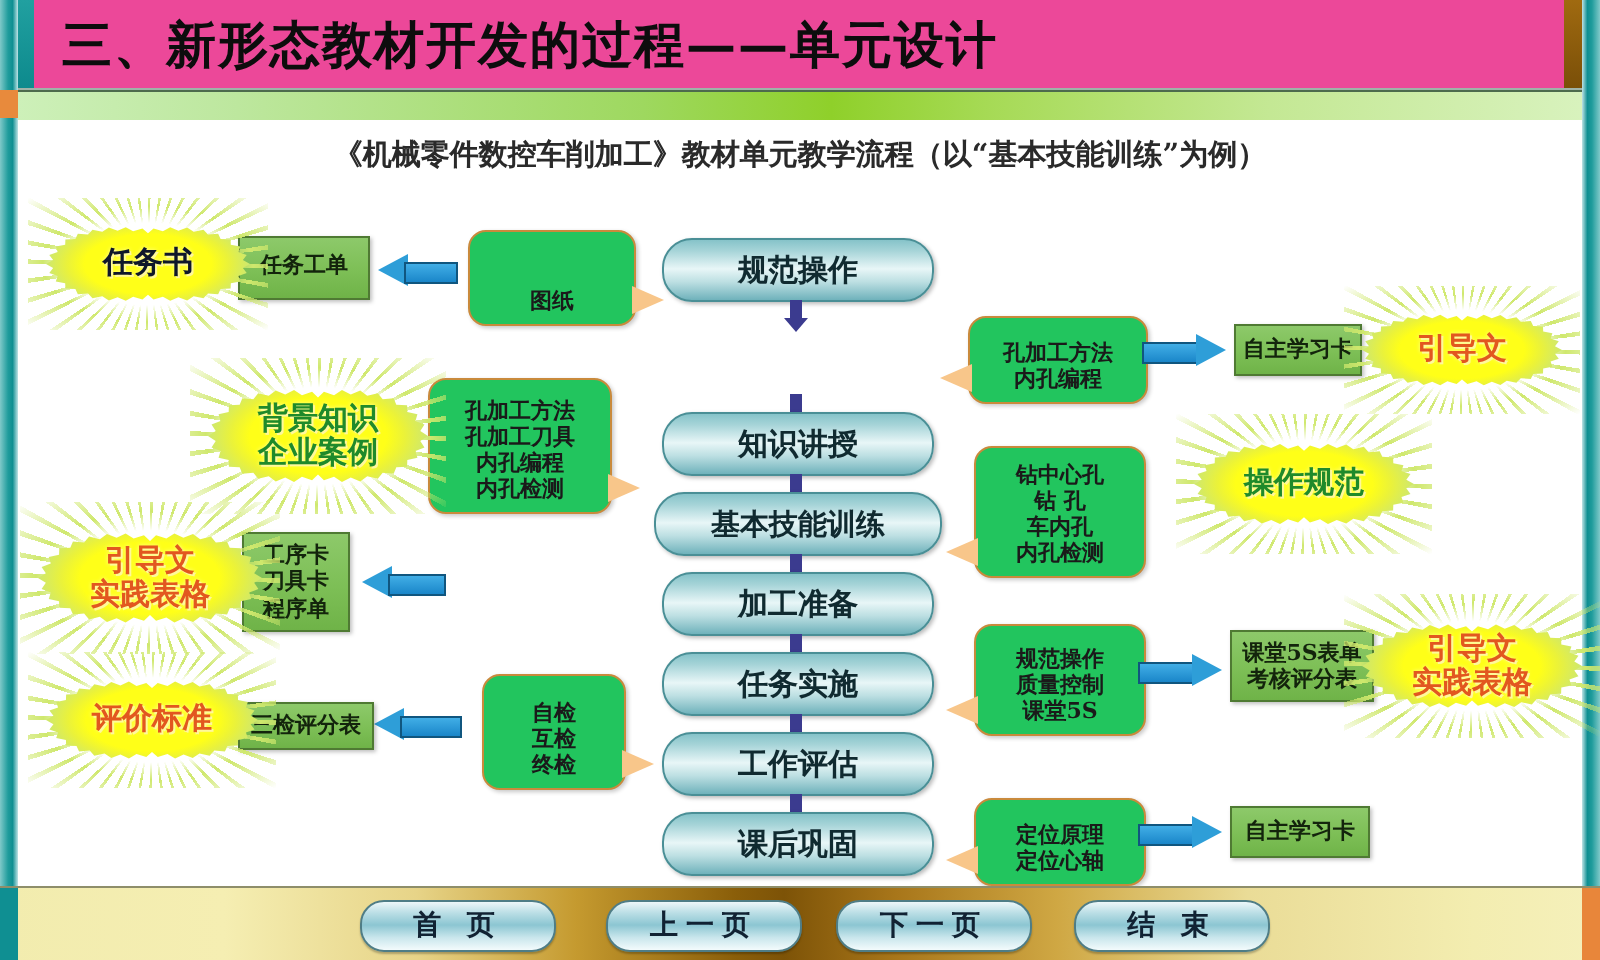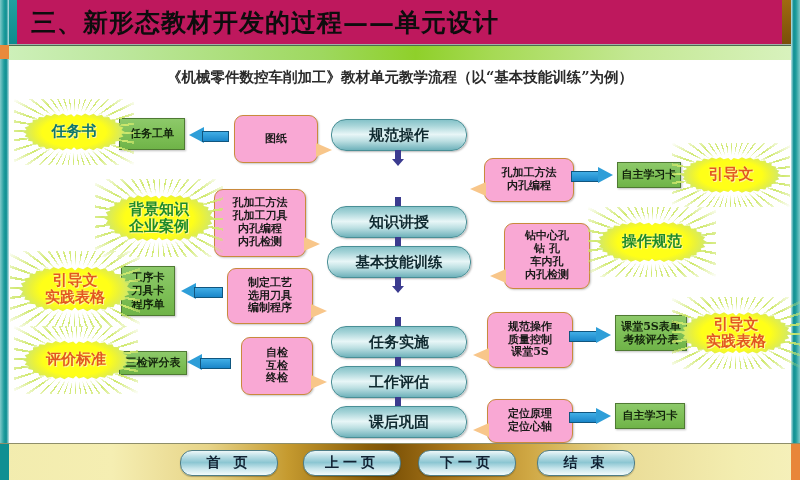--- a/index.html
+++ b/index.html
@@ -10,21 +10,21 @@
   }
   #slide{position:relative;width:800px;height:480px;overflow:hidden;background:#fff;}
 
   
   .edge-left,.edge-right{position:absolute;top:0;width:9px;height:480px;}
   .edge-left{left:0;background:linear-gradient(90deg,#7fc9c9 0%,#1f9c9c 45%,#0f8f92 70%,#bfe3e6 100%);}
   .edge-right{right:0;background:linear-gradient(270deg,#7fc9c9 0%,#1f9c9c 45%,#0f8f92 70%,#bfe3e6 100%);}
 
   .title-bar{
     position:absolute;left:9px;top:0;width:782px;height:44px;
-    background:#be185d;border-bottom:1px solid #9fb3a8;
+    background:#ec4899;border-bottom:1px solid #9fb3a8;
     display:flex;align-items:center;
   }
   .title-bar .tb-accent{position:absolute;left:0;top:0;width:8px;height:44px;
     background:linear-gradient(180deg,#21a0a0,#0d8a8d);}
   .title-bar .tb-accent-r{position:absolute;right:0;top:0;width:9px;height:44px;
     background:linear-gradient(180deg,#a06a10,#7a4f08);}
   .slide-title{
     margin-left:22px;font-size:25px;font-weight:700;color:#0d0d0d;
     letter-spacing:1px;line-height:1;white-space:nowrap;
     font-family:"DejaVu Serif","Liberation Serif",serif;
@@ -75,26 +75,26 @@
   }
   .node.wide{width:142px;font-size:14.5px;}
   .vArrow{position:absolute;width:12px;}
   .vArrow i{display:block;width:6px;height:9px;background:#3b3b8f;margin:0 auto;}
   .vArrow u{display:block;width:0;height:0;border-left:6px solid transparent;
     border-right:6px solid transparent;border-top:7px solid #3b3b8f;}
 
   
   .callout{
     position:absolute;border:1px solid #c98a3c;border-radius:9px;
-    background:#f9a8d4;
+    background:#22c55e;
     font-size:11px;font-weight:700;color:#1a1a1a;line-height:1.18;
     text-align:center;padding:4px 6px;
     font-family:"DejaVu Serif","Liberation Serif",serif;
     box-shadow:1px 1px 2px rgba(0,0,0,.22);
-    display:flex;flex-direction:column;align-items:center;justify-content:center;
+    display:flex;flex-direction:column;align-items:center;justify-content:flex-end;
   }
   .callout .tail{
     position:absolute;width:0;height:0;
     border-top:7px solid transparent;border-bottom:7px solid transparent;
   }
   .callout.tail-left .tail{left:-15px;bottom:5px;border-right:16px solid #f8c68a;}
   .callout.tail-right .tail{right:-15px;bottom:5px;border-left:16px solid #f8c68a;}
 
   
   .greenbox{
@@ -195,20 +195,23 @@
       </div>
 
     <div class="node wide" style="left:318px;top:186px;">
         <span>基本技能训练</span>
       </div>
     <div class="vArrow" style="left:383px;top:217px;">
         <i></i>
         <u></u>
       </div>
 
+    <div class="node" style="left:322px;top:226px;">
+        <span>加工准备</span>
+      </div>
     <div class="vArrow" style="left:383px;top:257px;">
         <i></i>
         <u></u>
       </div>
 
     <div class="node" style="left:322px;top:266px;">
         <span>任务实施</span>
       </div>
     <div class="vArrow" style="left:383px;top:297px;">
         <i></i>
@@ -234,44 +237,38 @@
     <div class="hArrow left" style="left:180px;top:67px;width:40px;">
       <span class="head"></span>
         <span class="shaft"></span>
     </div>
     <div class="greenbox" style="left:110px;top:58px;width:64px;height:30px;font-family:Liberation Serif, serif;">
       <span>任务工单</span>
     </div>
     <div class="burst small" style="left:14px;top:48px;width:102px;height:48px;">
       <span class="spikes"></span>
       <span class="glow"></span>
-      <span class="btxt" style="color: #0f766e;"><span>任务书</span></span>
+      <span class="btxt" style="color: #0f172a;"><span>任务书</span></span>
     </div>
 
     <div class="callout tail-right" style="left:205px;top:129px;width:78px;height:58px;">
       <span class="tail"></span>
       <span>孔加工方法</span>
       <span>孔加工刀具</span>
       <span>内孔编程</span>
       <span>内孔检测</span>
     </div>
     <div class="burst med grn" style="left:95px;top:128px;width:110px;height:60px;">
       <span class="spikes"></span>
       <span class="glow"></span>
       <span class="btxt" style="color: rgb(31, 138, 42);">
         <span>背景知识</span><br><span>企业案例</span>
       </span>
     </div>
 
-    <div class="callout tail-right" style="left:218px;top:208px;width:72px;height:46px;">
-      <span class="tail"></span>
-      <span>制定工艺</span>
-      <span>选用刀具</span>
-      <span>编制程序</span>
-    </div>
     <div class="hArrow left" style="left:172px;top:223px;width:42px;">
       <span class="head"></span>
         <span class="shaft"></span>
     </div>
     <div class="greenbox" style="left:112px;top:206px;width:52px;height:48px;">
       <span>工序卡</span>
       <span>刀具卡</span>
       <span>程序单</span>
     </div>
     <div class="burst med" style="left:10px;top:200px;width:112px;height:58px;">
@@ -312,21 +309,21 @@
     </div>
     <div class="greenbox" style="left:608px;top:102px;width:62px;height:24px;">
       <span>自主学习卡</span>
     </div>
     <div class="burst small" style="left:672px;top:92px;width:100px;height:46px;">
       <span class="spikes"></span>
       <span class="glow"></span>
       <span class="btxt" style="color: rgb(226, 87, 31);"><span>引导文</span></span>
     </div>
 
-    <div class="callout tail-left" style="left:478px;top:163px;width:72px;height:56px;margin-left:17px;">
+    <div class="callout tail-left" style="left:478px;top:163px;width:72px;height:56px;">
       <span class="tail"></span>
       <span>钻中心孔</span>
       <span>钻  孔</span>
       <span>车内孔</span>
       <span>内孔检测</span>
     </div>
     <div class="burst med grn" style="left:588px;top:156px;width:110px;height:52px;">
       <span class="spikes"></span>
       <span class="glow"></span>
       <span class="btxt" style="color: rgb(31, 138, 42);"><span>操作规范</span></span>

